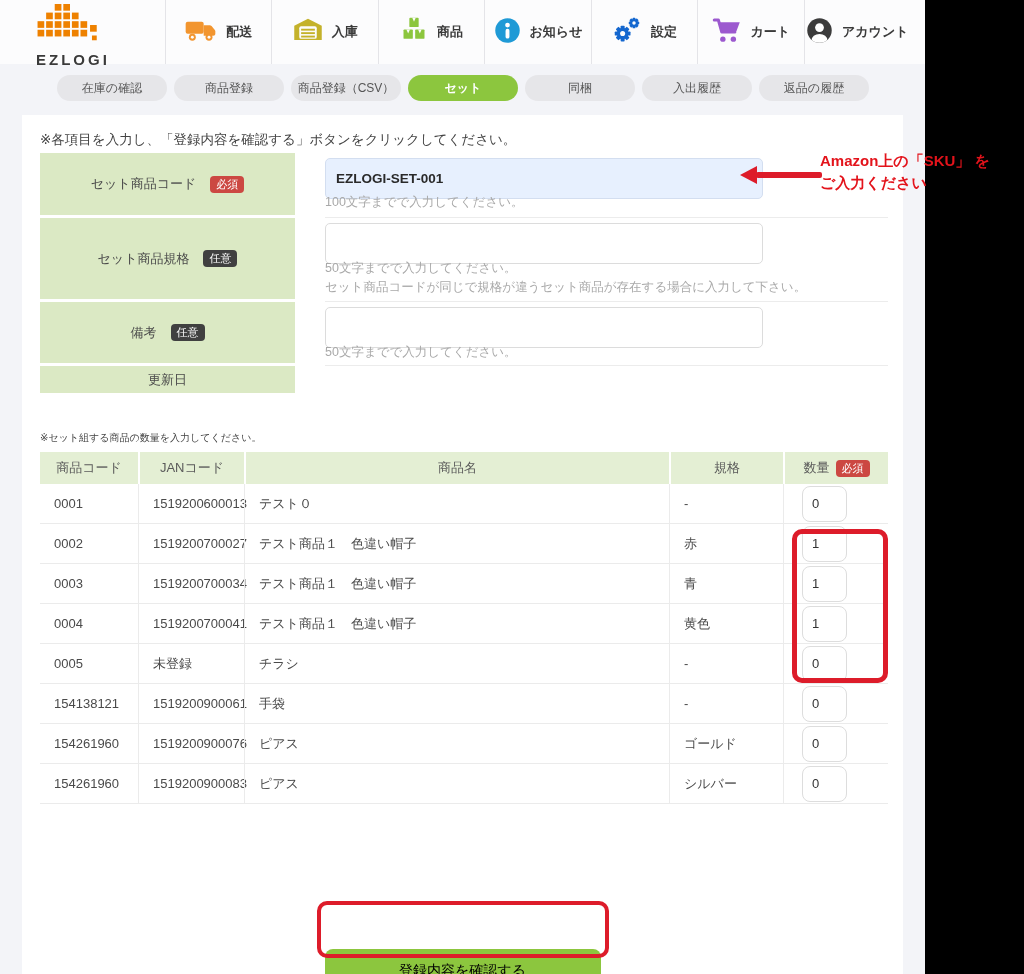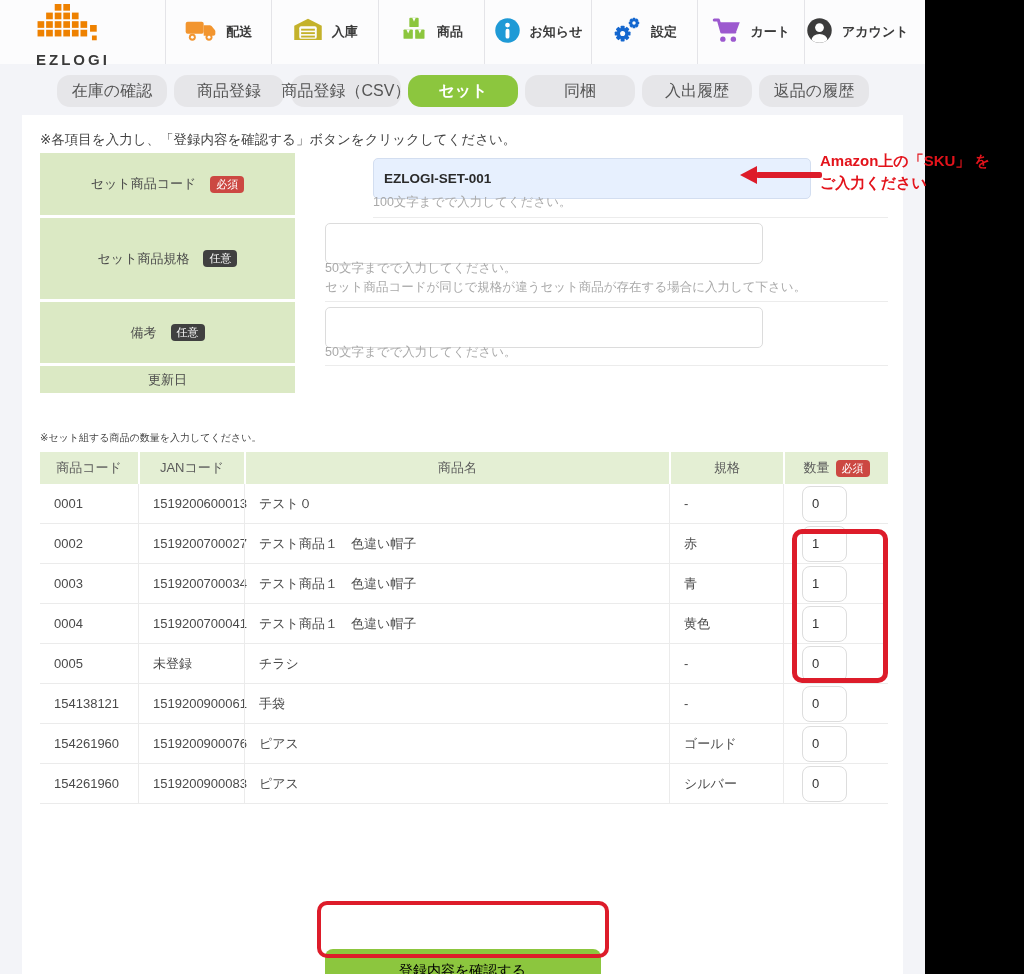--- a/index.html
+++ b/index.html
@@ -14,30 +14,30 @@
   .hdr { position:absolute; top:0; left:0; width:1024px; height:64px; background:#fcfcfd; }
   .logo { position:absolute; left:36px; top:4px; width:110px; text-align:left; cursor:pointer; }
   .logo-text { font-size:15px; font-weight:bold; letter-spacing:3px; color:#3a3a3a; margin-top:1px; }
   .nav { position:absolute; left:165px; top:0; width:745px; height:64px; display:flex; }
   .nav-item { flex:1; display:flex; align-items:center; justify-content:center; gap:9px;
               border-left:1px solid #e4e4e8; cursor:pointer; }
   .nav-item:last-child { border-right:1px solid #e4e4e8; border-right-width:0; }
   .nav-label { font-size:13px; font-weight:bold; color:#3a3a3a; }
   
   .tabs { position:absolute; top:75px; left:57px; width:812px; display:flex; gap:7px; }
-  .tab { width:110px; height:32px; border-radius:13px; background:#e6e6e9; color:#555;
-         font-size:16px; display:flex; align-items:center; justify-content:center; cursor:pointer; white-space:nowrap; }
+  .tab { width:110px; height:26px; border-radius:13px; background:#e6e6e9; color:#555;
+         font-size:12px; display:flex; align-items:center; justify-content:center; cursor:pointer; white-space:nowrap; }
   .tab.active { background:#8cc63e; color:#fff; font-weight:bold; }
   
   .panel { position:absolute; top:115px; left:22px; width:881px; height:859px; background:#fff; }
   .note { position:absolute; left:18px; top:16px; font-size:13.5px; color:#444; }
   
   .form { position:absolute; left:18px; top:38px; width:848px; }
   .f-row { display:flex; align-items:stretch; }
-  .f-row.r1 { height:65px;gap:48px; } .f-row.r2 { height:84px;justify-content:center; } .f-row.r3 { height:64px; } .f-row.r4 { height:30px; }
+  .f-row.r1 { height:65px; } .f-row.r2 { height:84px;justify-content:center; } .f-row.r3 { height:64px; } .f-row.r4 { height:30px; }
   .f-label { width:255px; background:#dbe9c4; margin-bottom:3px;
              display:flex; align-items:center; justify-content:center; gap:14px;
              font-size:13px; color:#4a4a4a; }
   .badge { font-size:11px; color:#fff; border-radius:4px; padding:3px 6px; line-height:1; }
   .badge-req { background:#cc4842; }
   .badge-opt { background:#404040; }
   .f-content { flex:1; margin-left:30px; position:relative; border-bottom:1px solid #ececec; }
   .f-row.r4 .f-content { border-bottom:none; }
   .txt-input { position:absolute; left:0; top:5px; width:438px; height:41px; border:1px solid #dcdcdc;
                border-radius:5px; font-size:13.5px; padding:0 10px; color:#2a2a2a;

